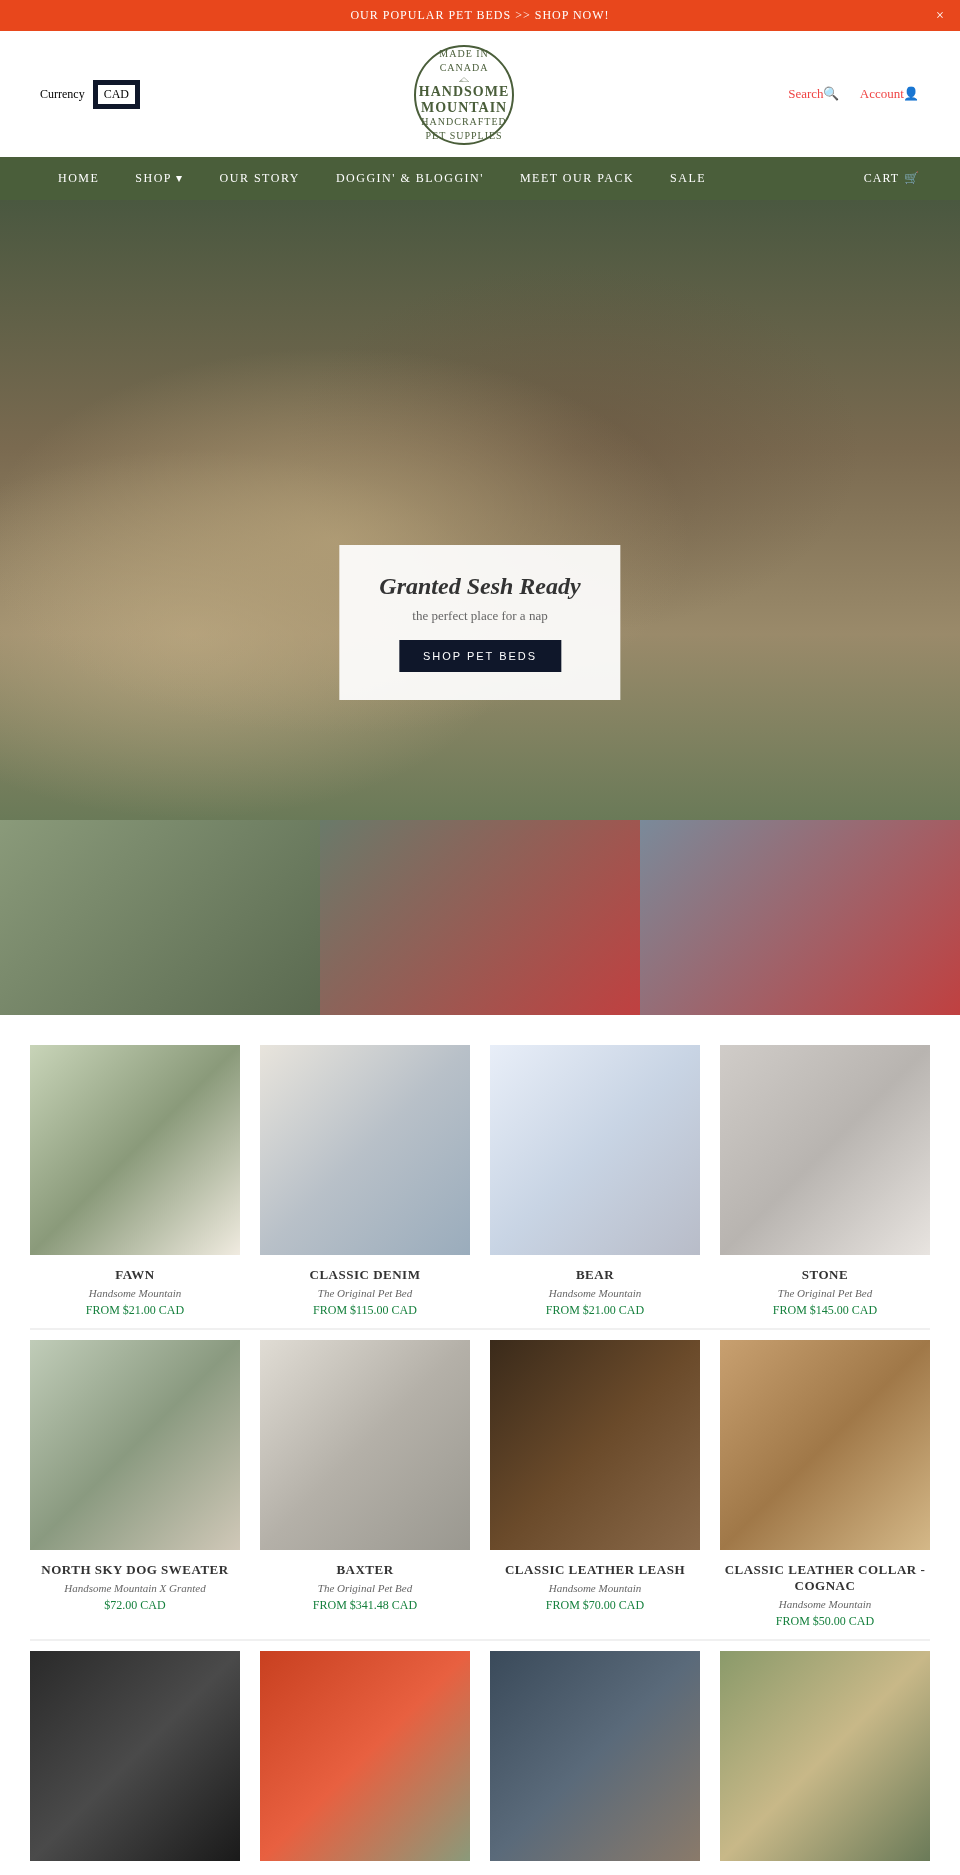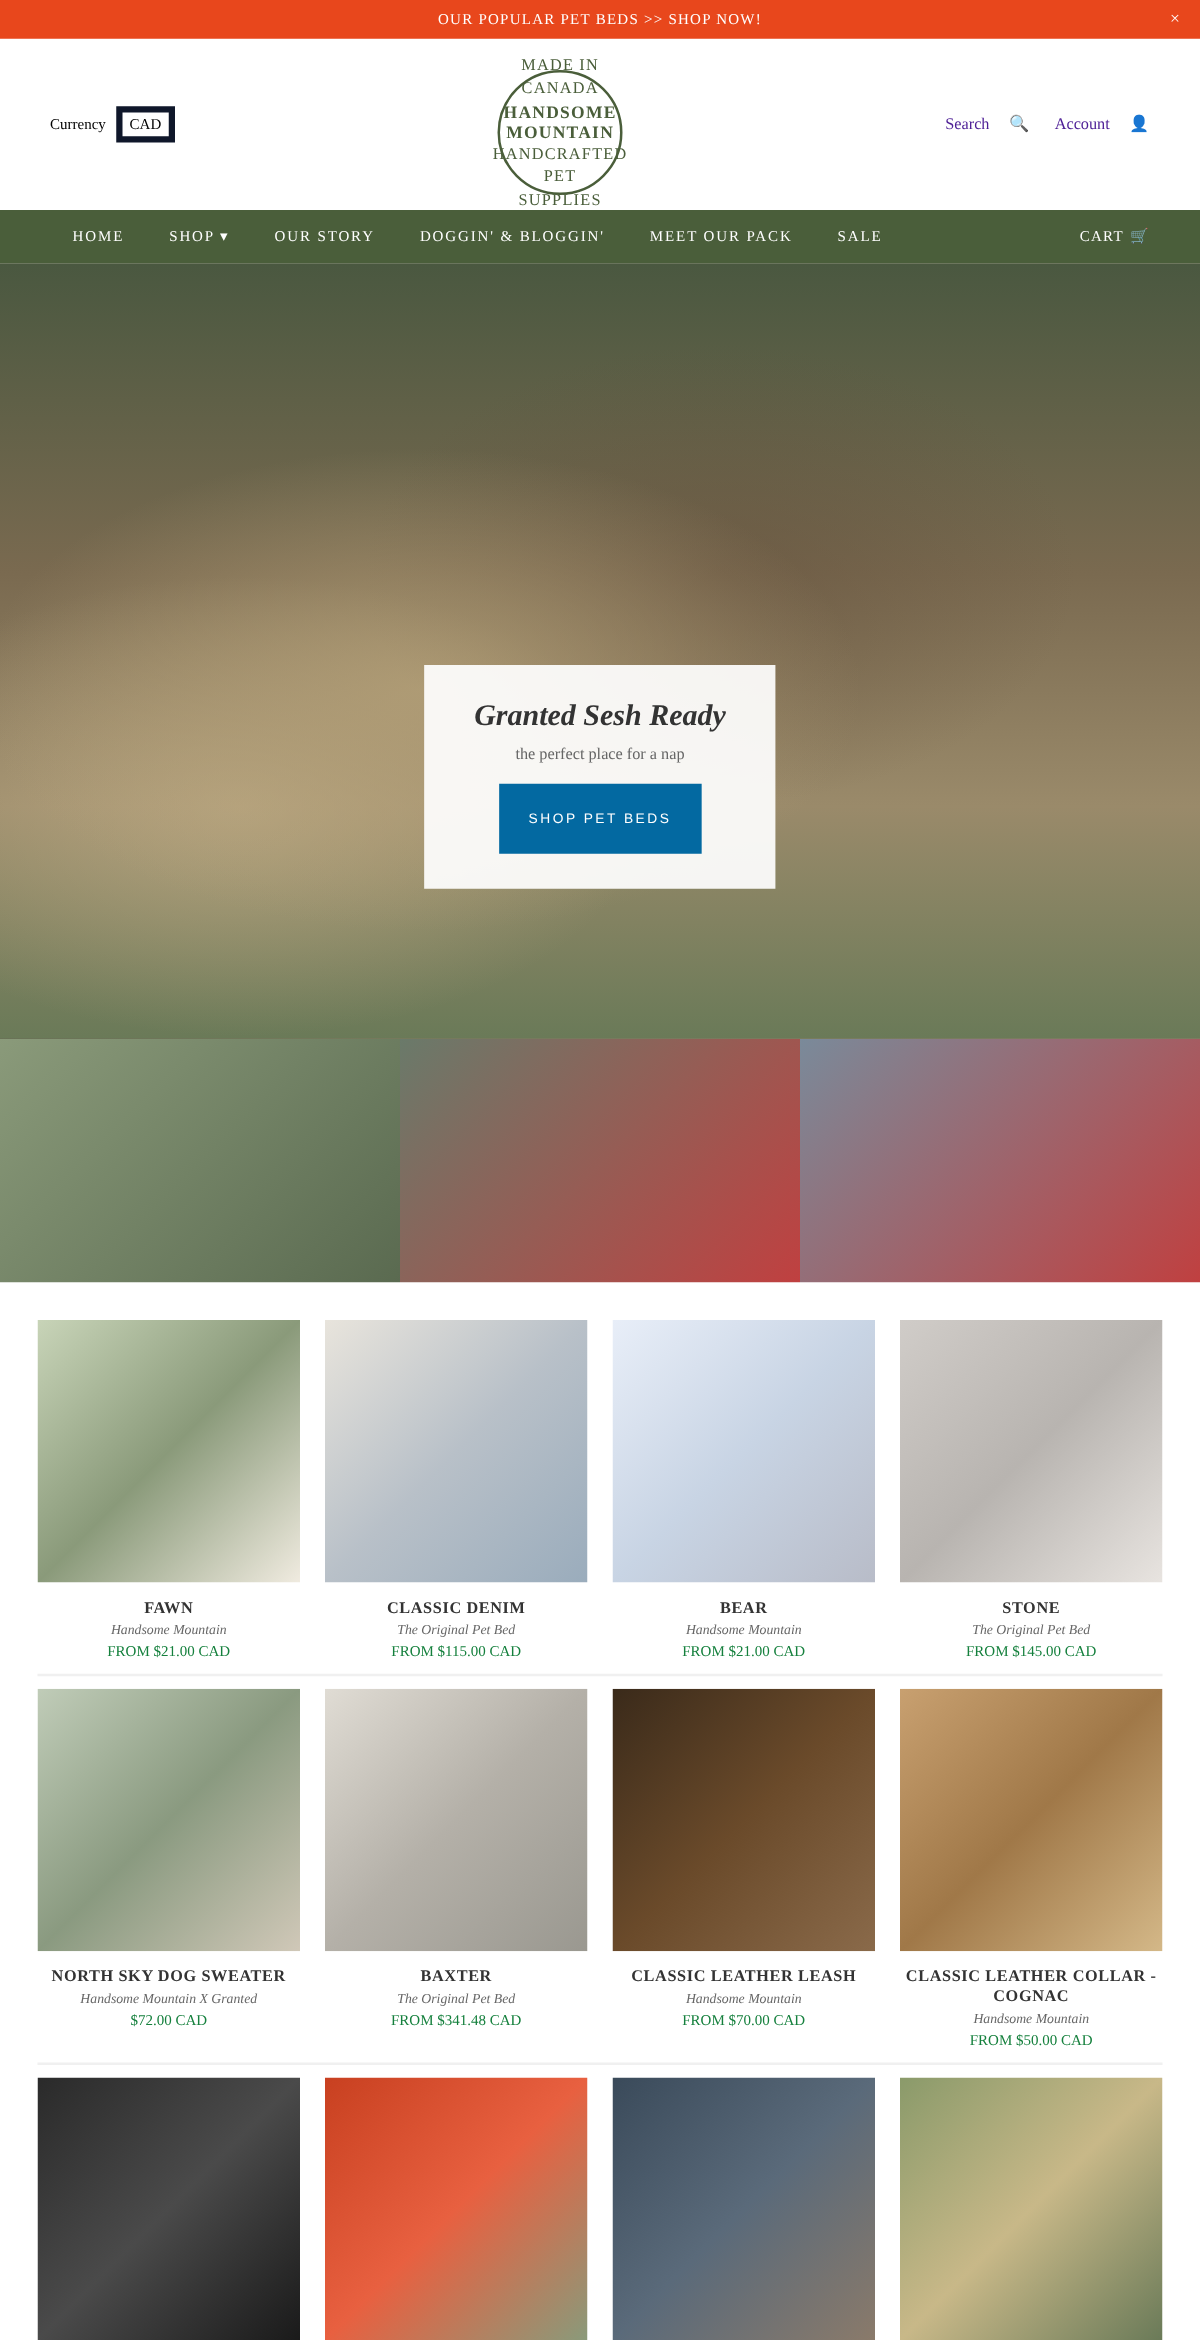--- a/index.html
+++ b/index.html
@@ -62,39 +62,39 @@
       text-transform: uppercase;
       letter-spacing: 1px;
       line-height: 1.4;
     }
     .logo-circle .logo-main {
       font-size: 14px;
       font-weight: bold;
       line-height: 1.1;
     }
     .logo-circle .logo-sub {
-      font-size: 13px;
+      font-size: 10px;
     }
     .logo-mountain {
       width: 40px;
       height: 20px;
       margin: 2px 0;
     }
     .header-right {
       display: flex;
       align-items: center;
       gap: 20px;
       font-size: 13px;
     }
     .header-right a {
       text-decoration: none;
-      color: #4c1d95;
+      color: #ef4444;
       display: flex;
       align-items: flex-end;
-      gap: 16px;
+      gap: 0;
     }
 
     
     .nav {
       background: #4a5e3a;
       padding: 0 40px;
       display: flex;
       align-items: center;
       justify-content: space-between;
     }
@@ -164,24 +164,24 @@
       color: #333;
       font-style: italic;
       margin-bottom: 8px;
     }
     .hero-card p {
       font-size: 13px;
       color: #666;
       margin-bottom: 16px;
     }
     .btn-orange {
-      background: #0369a1;
+      background: #0f172a;
       color: #fff;
       border: none;
-      padding: 22px 24px;
+      padding: 10px 24px;
       font-size: 11px;
       letter-spacing: 2px;
       text-transform: uppercase;
       cursor: pointer;
     }
 
     
     .photo-strip {
       display: flex;
       height: 195px;

